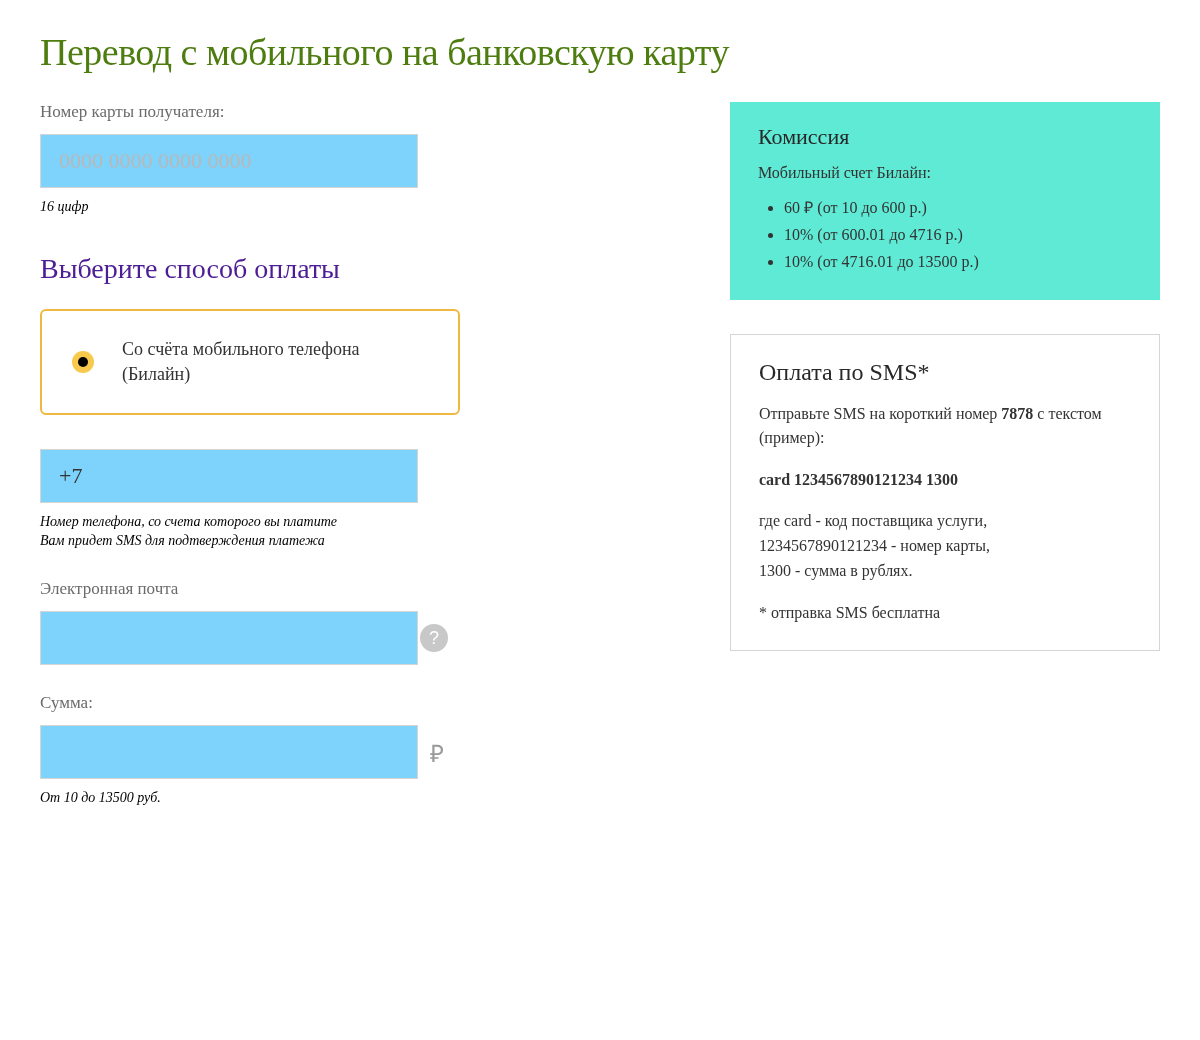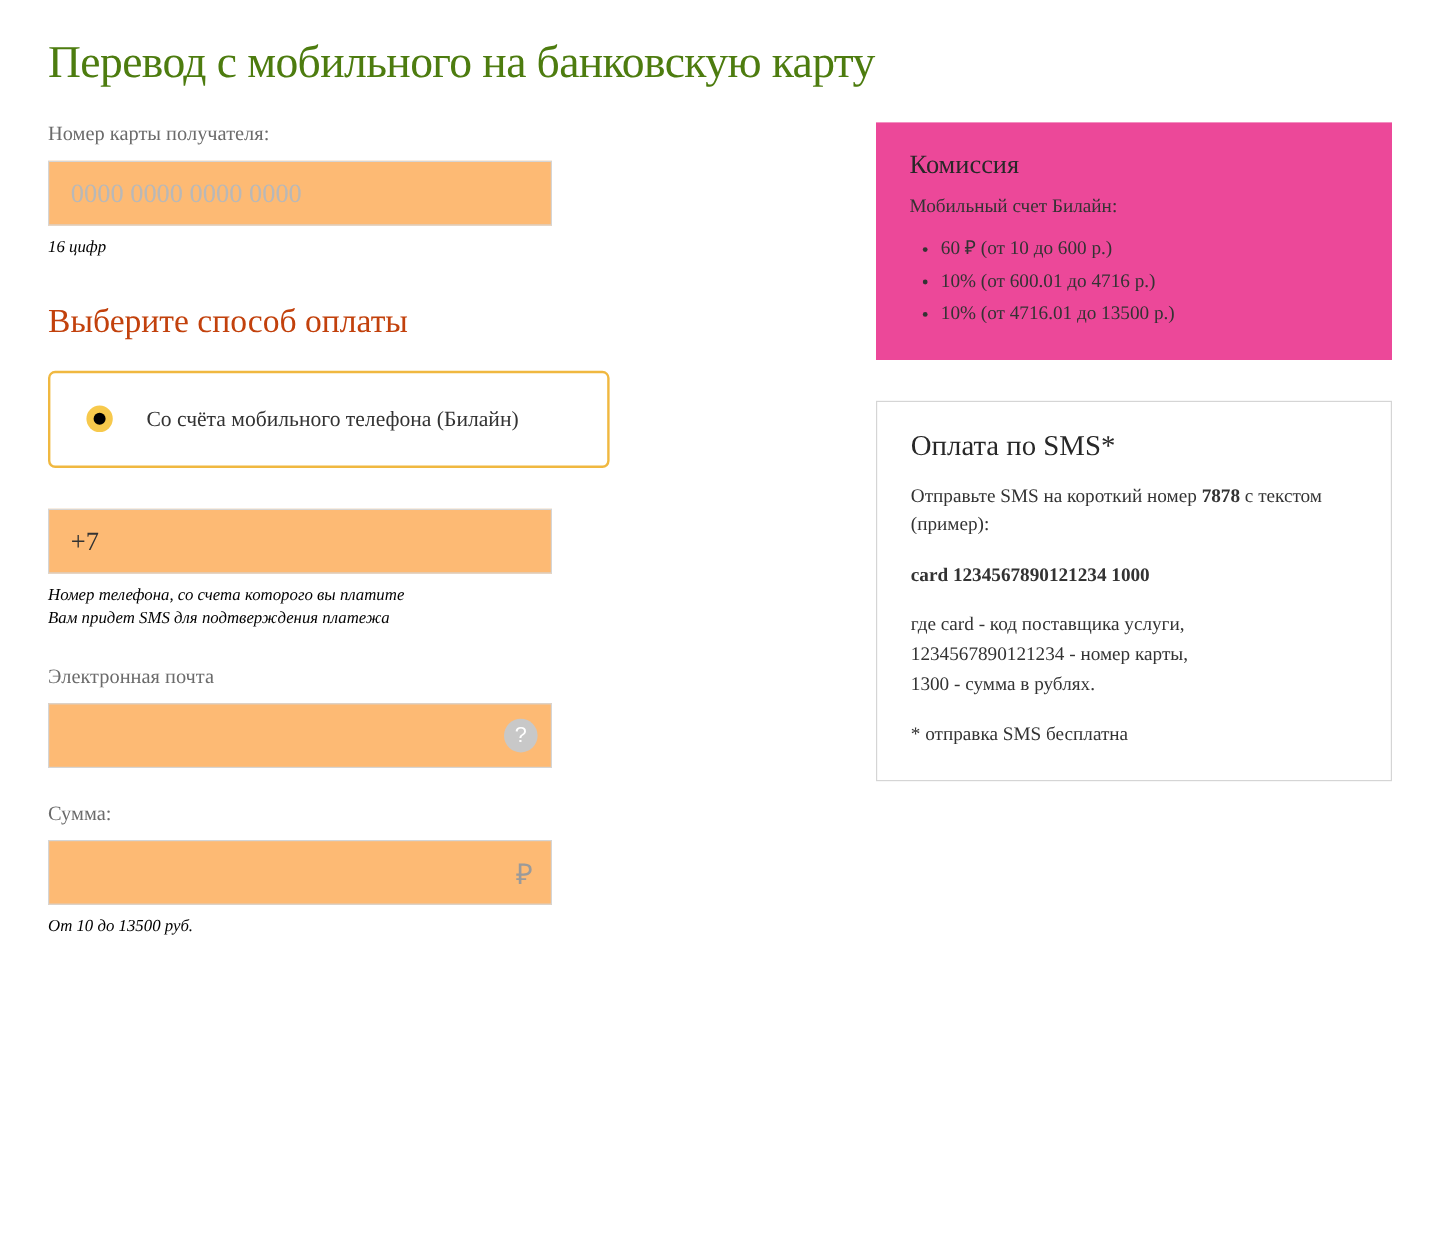--- a/index.html
+++ b/index.html
@@ -28,48 +28,48 @@
   .side-col {
     flex: 0 0 430px;
     margin-left: auto;
   }
   .field-label {
     font-size: 17px;
     color: #6b6b6b;
     margin: 0 0 12px 0;
   }
   .text-input {
-    width: 420px;
+    width: 378px;
     height: 54px;
     border: 1px solid #d5d5d5;
-    background: #fdba74;
+    background: #7dd3fc;
     font-size: 22px;
     padding: 0 18px;
     font-family: inherit;
     color: #333;
     outline: none;
   }
   .text-input::placeholder {
     color: #b8b8b8;
   }
   .input-hint {
     font-size: 14px;
     font-style: italic;
     color: #000000;
     margin: 10px 0 0 0;
     line-height: 1.35;
   }
   h2 {
     font-size: 28px;
     font-weight: normal;
     margin: 36px 0 24px 0;
-    color: #c2410c;
+    color: #4c1d95;
   }
   .radio-option {
-    width: 468px;
+    width: 420px;
     border: 2px solid #f0b840;
     border-radius: 6px;
     padding: 26px 30px;
     display: flex;
     align-items: center;
     gap: 28px;
     cursor: pointer;
     margin-bottom: 34px;
   }
   .radio-dot {
@@ -120,21 +120,21 @@
     top: 50%;
     transform: translateY(-50%);
     font-size: 24px;
     color: #9a9a9a;
     pointer-events: none;
   }
   .block {
     margin-bottom: 28px;
   }
   .commission-box {
-    background: #ec4899;
+    background: #5eead4;
     padding: 22px 28px 24px 28px;
     margin-bottom: 34px;
   }
   .commission-title {
     font-size: 22px;
     color: #282828;
     margin: 0 0 14px 0;
     font-weight: normal;
   }
   .commission-sub {
@@ -235,21 +235,21 @@
         <li>10% (от 600.01 до 4716 р.)</li>
         <li>10% (от 4716.01 до 13500 р.)</li>
       </ul>
     </div>
 
     <div class="sms-box">
       <h3 class="sms-title">Оплата по SMS*</h3>
       <p class="sms-text">
         <span>Отправьте SMS на короткий номер </span><span class="bold">7878</span><span> с текстом (пример):</span>
       </p>
-      <p class="sms-example">card 1234567890121234 1000</p>
+      <p class="sms-example">card 1234567890121234 1300</p>
       <p class="sms-text">
         <span>где card - код поставщика услуги,</span><br>
         <span>1234567890121234 - номер карты,</span><br>
         <span>1300 - сумма в рублях.</span>
       </p>
       <p class="sms-note">* отправка SMS бесплатна</p>
     </div>
 
   </div>
 

